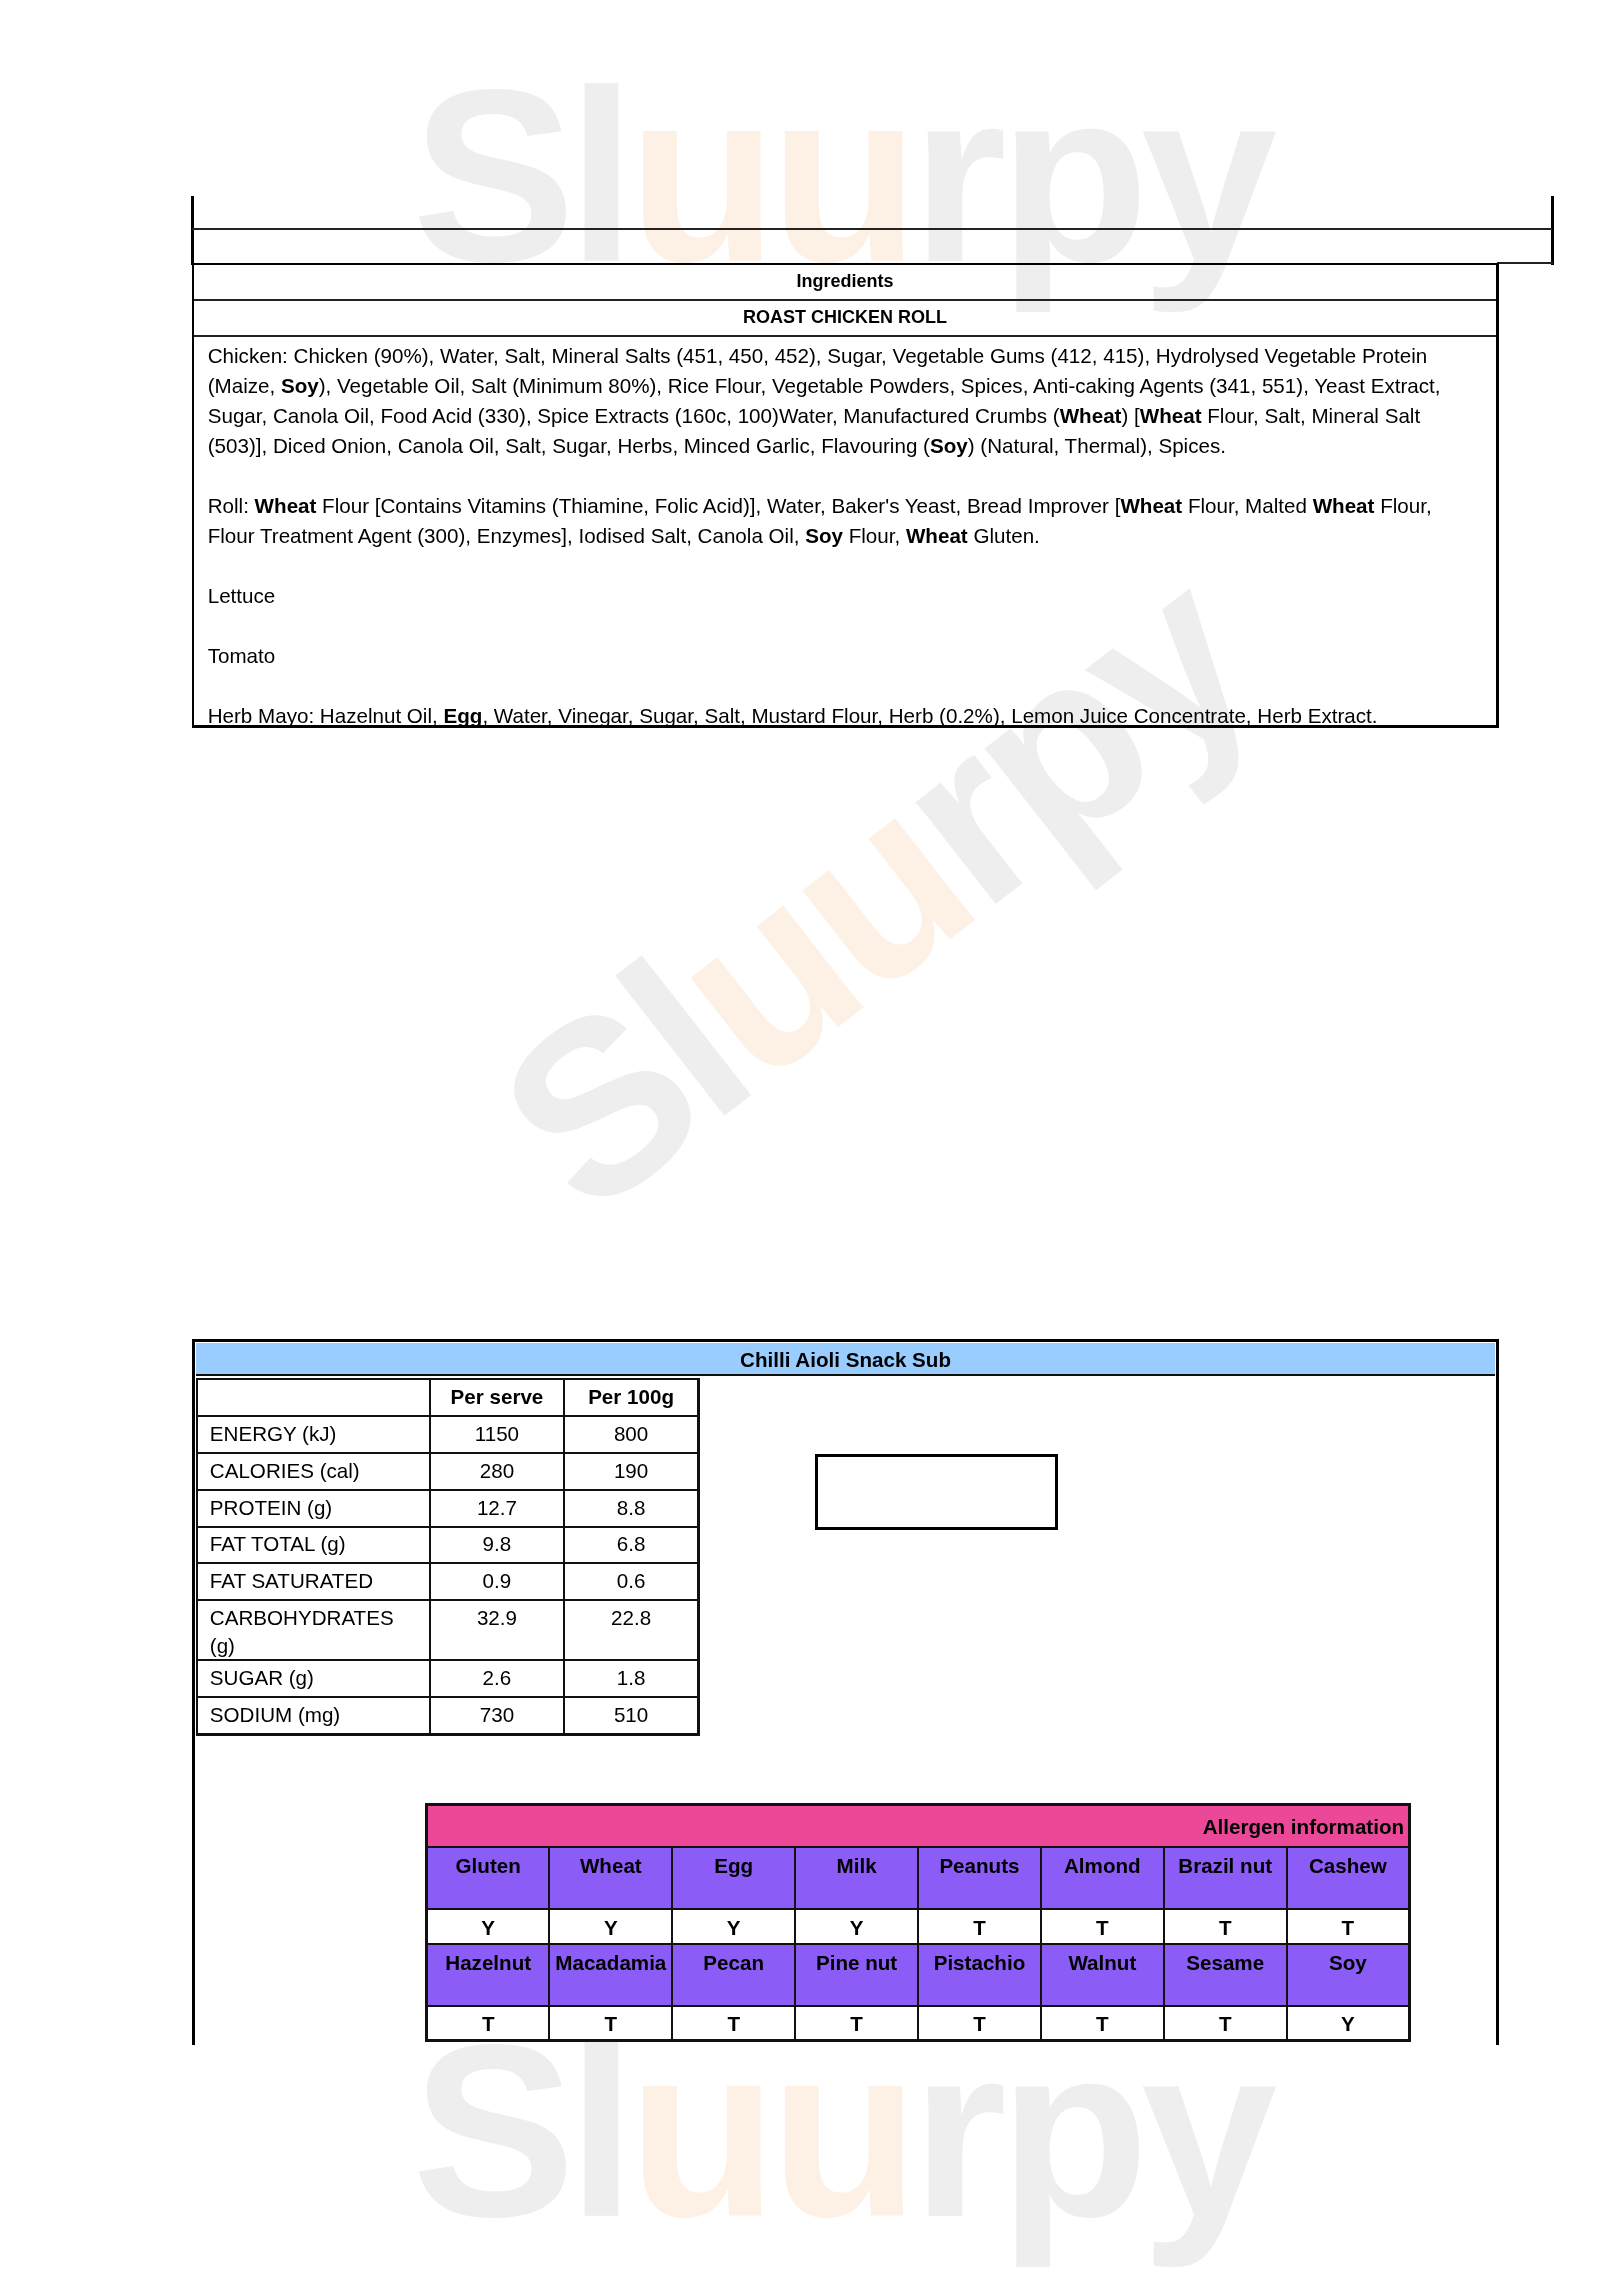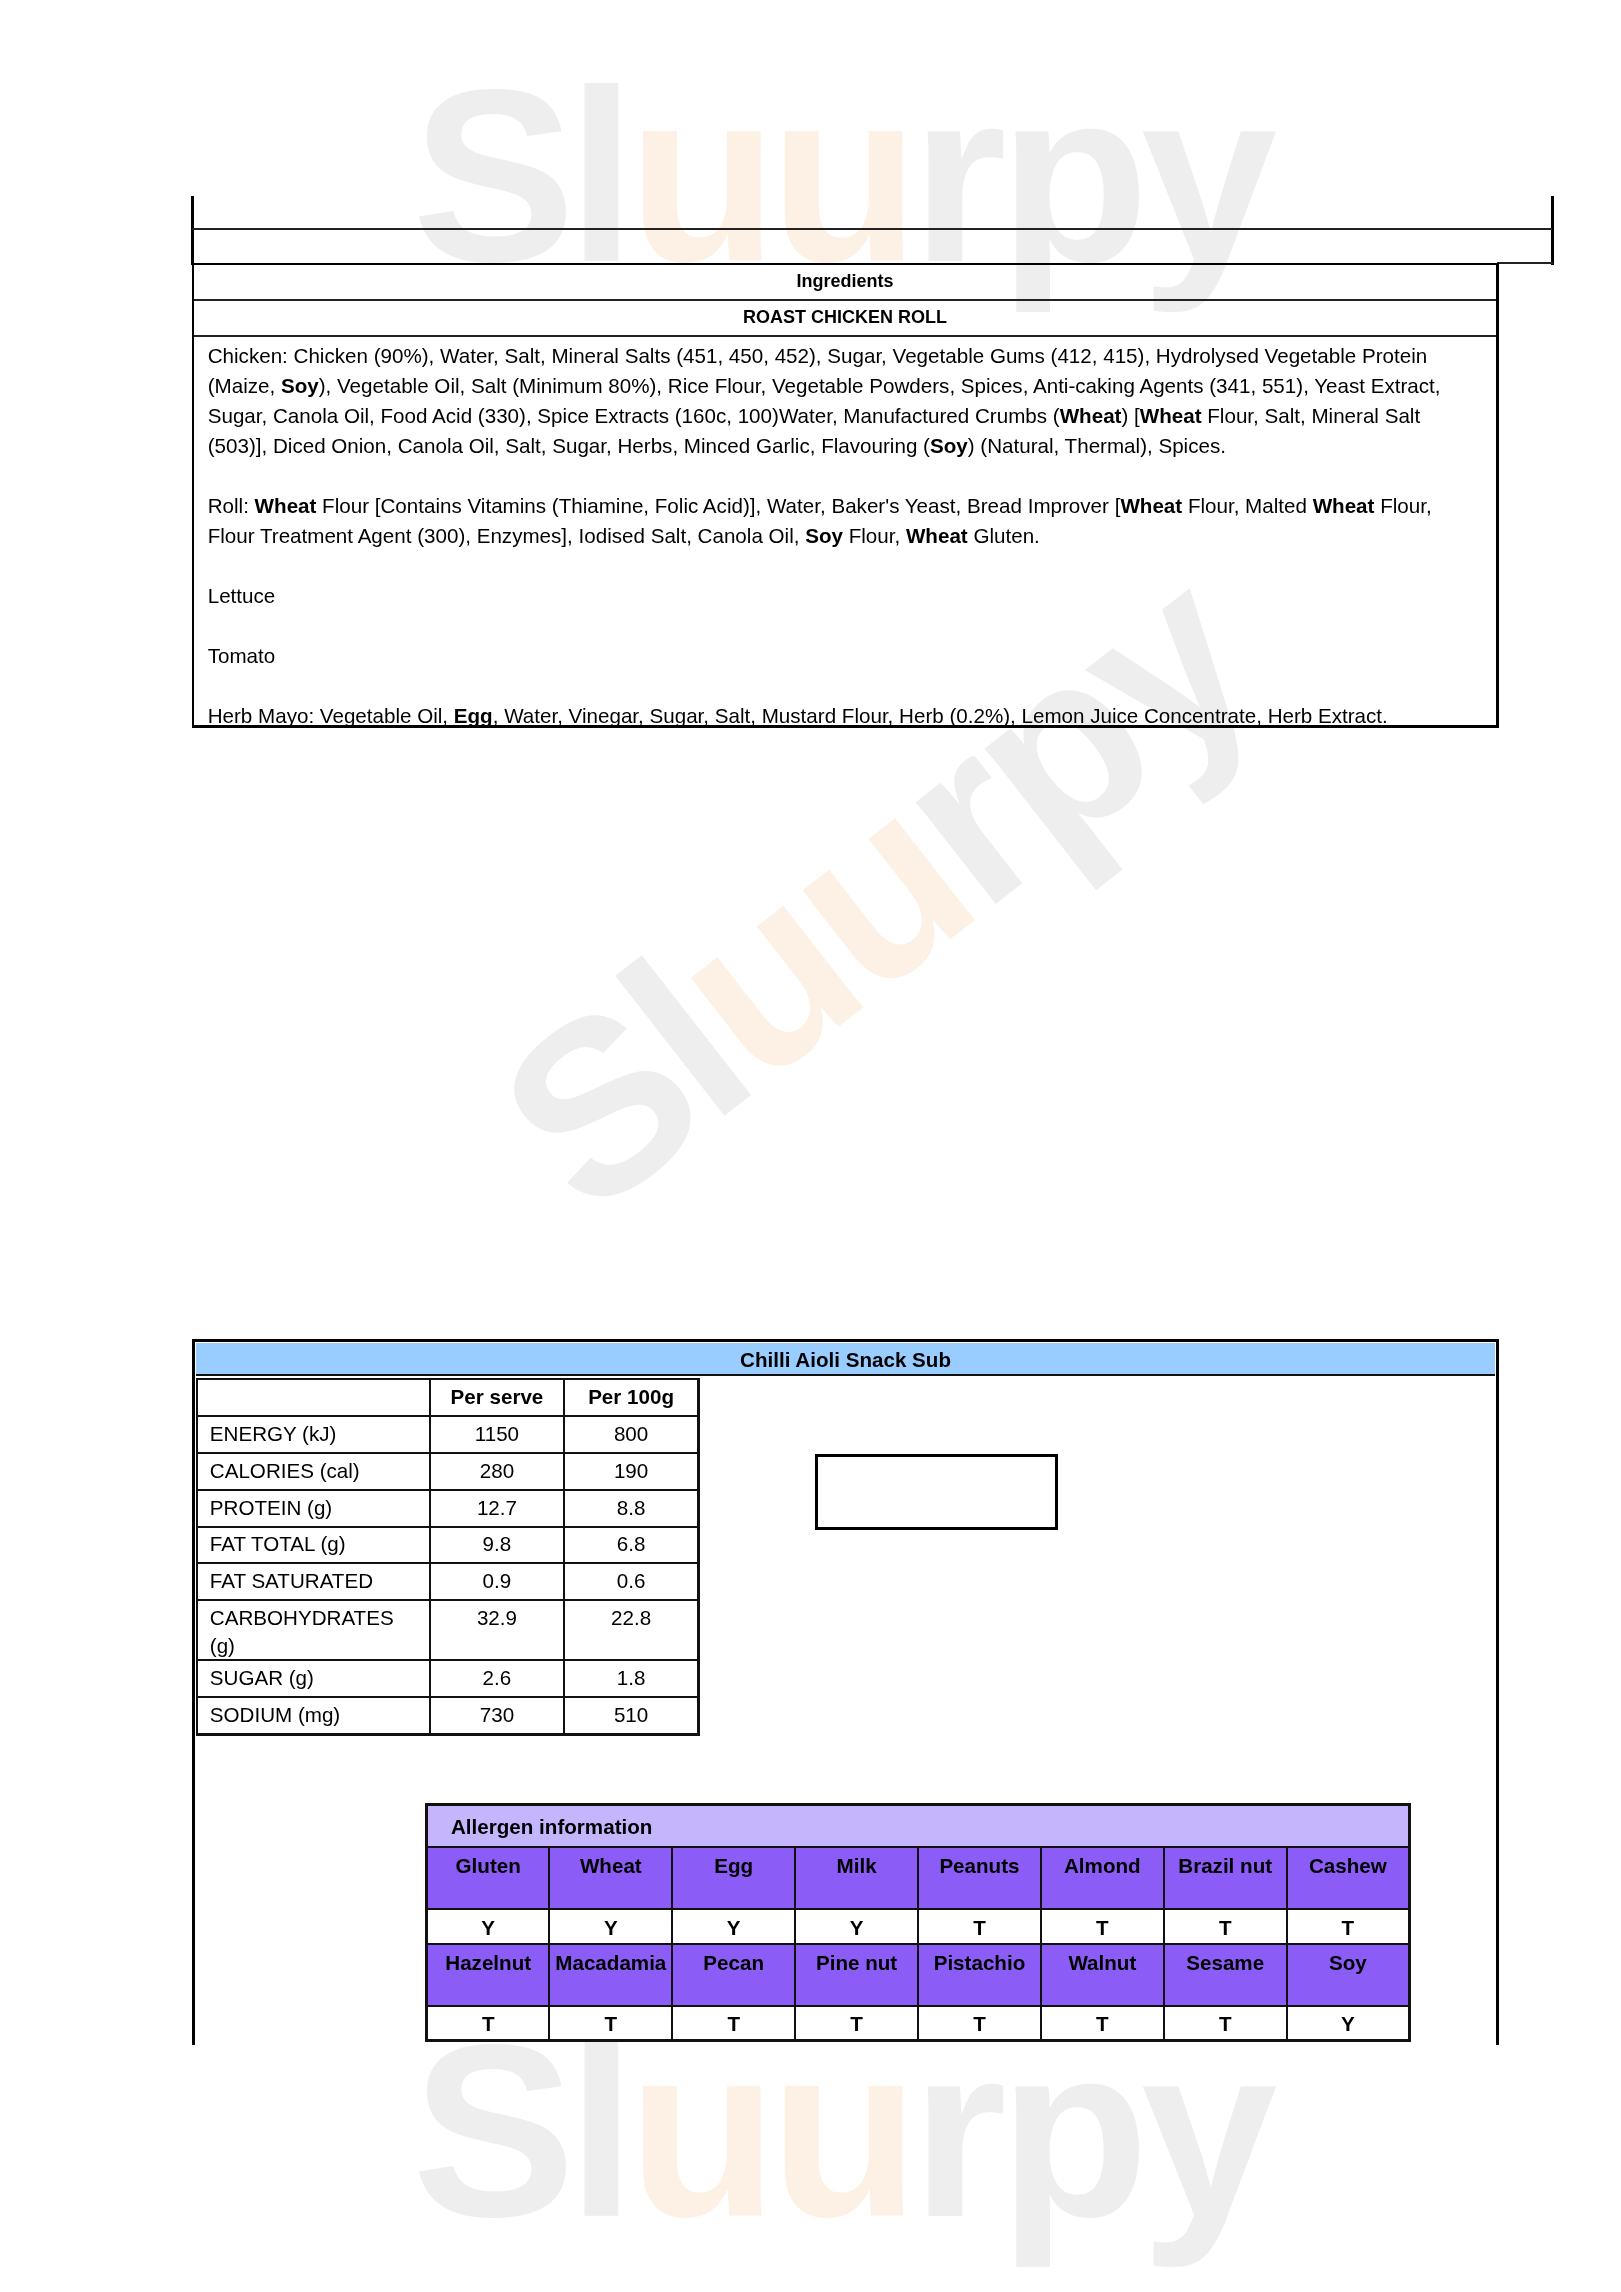--- a/index.html
+++ b/index.html
@@ -40,21 +40,21 @@
   .nut-table tr.serve td { background: #ccffff; font-weight: bold; }
   .nut-table tr.serve td.lbl { text-align: right; }
   .nut-table tr.hdr td { font-weight: bold; text-align: center; border-radius: 11px; }
   .nut-table td.v { text-align: center; }
   .nut-table { border-right: 3.9px solid #111; border-bottom: 3.9px solid #111; }
   .empty-box { left: 815px; top: 1454px; width: 243px; height: 76px; border: 3.9px solid #000; }
 
   
   .all-table { position: absolute; left: 425px; top: 1803px; width: 986px; font-size: 20.6px; border: 3.9px solid #111; }
   .all-table td { border: 2px solid #111; text-align: center; font-weight: bold; padding: 2.9px 3.9px 0 3.9px; line-height: 29px; vertical-align: top; }
-  .all-table tr.title td { background: #c4b5fd; text-align: left; padding-left: 23px; height: 37px; line-height: 35px; }
+  .all-table tr.title td { background: #ec4899; text-align: right; padding-left: 23px; height: 37px; line-height: 35px; }
   .all-table tr.names td { background: #8b5cf6; height: 57px; }
   .all-table tr.vals td { background: #ffffff; height: 30px; line-height: 29px; }
 </style>
 </head>
 <body>
 
 <div class="wm" style="left:412px; top:54px;">
   <span class="g">Sl</span><span class="o">uu</span><span class="g">rpy</span>
 </div>
 <div class="wm" style="left:461px; top:1059px; transform: rotate(-38deg); transform-origin: left top;">
@@ -72,21 +72,21 @@
   <div class="frame-line-h" style="left:1497px; top:262px; width:56px;"></div>
 
   <div class="abs ing-box">
     <div class="ing-head">Ingredients</div>
     <div class="ing-head">ROAST CHICKEN ROLL</div>
     <div class="ing-body" id="ing-body">
         <p><span>Chicken: Chicken (90%), Water, Salt, Mineral Salts (451, 450, 452), Sugar, Vegetable Gums (412, 415), Hydrolysed Vegetable Protein (Maize, </span><b>Soy</b><span>), Vegetable Oil, Salt (Minimum 80%), Rice Flour, Vegetable Powders, Spices, Anti-caking Agents (341, 551), Yeast Extract, Sugar, Canola Oil, Food Acid (330), Spice Extracts (160c, 100)Water, Manufactured Crumbs (</span><b>Wheat</b><span>) [</span><b>Wheat</b><span> Flour, Salt, Mineral Salt (503)], Diced Onion, Canola Oil, Salt, Sugar, Herbs, Minced Garlic, Flavouring (</span><b>Soy</b><span>) (Natural, Thermal), Spices.</span></p>
         <p><span>Roll:  </span><b>Wheat</b><span> Flour [Contains Vitamins (Thiamine, Folic Acid)], Water, Baker's Yeast, Bread Improver [</span><b>Wheat</b><span> Flour, Malted </span><b>Wheat</b><span> Flour, Flour Treatment Agent (300), Enzymes], Iodised Salt, Canola Oil, </span><b>Soy</b><span> Flour, </span><b>Wheat</b><span> Gluten.</span></p>
         <p><span>Lettuce</span></p>
         <p><span>Tomato</span></p>
-        <p><span>Herb Mayo: Vegetable Oil, </span><b>Egg</b><span>, Water, Vinegar, Sugar, Salt, Mustard Flour, Herb (0.2%), Lemon Juice Concentrate, Herb Extract.</span></p>
+        <p><span>Herb Mayo: Hazelnut Oil, </span><b>Egg</b><span>, Water, Vinegar, Sugar, Salt, Mustard Flour, Herb (0.2%), Lemon Juice Concentrate, Herb Extract.</span></p>
       </div>
   </div>
 
   <div class="abs nut-frame"></div>
   <div class="abs nut-title">Chilli Aioli Snack Sub</div>
 
   <table class="nut-table">
     <colgroup>
         <col class="c1">
         <col class="c2">

